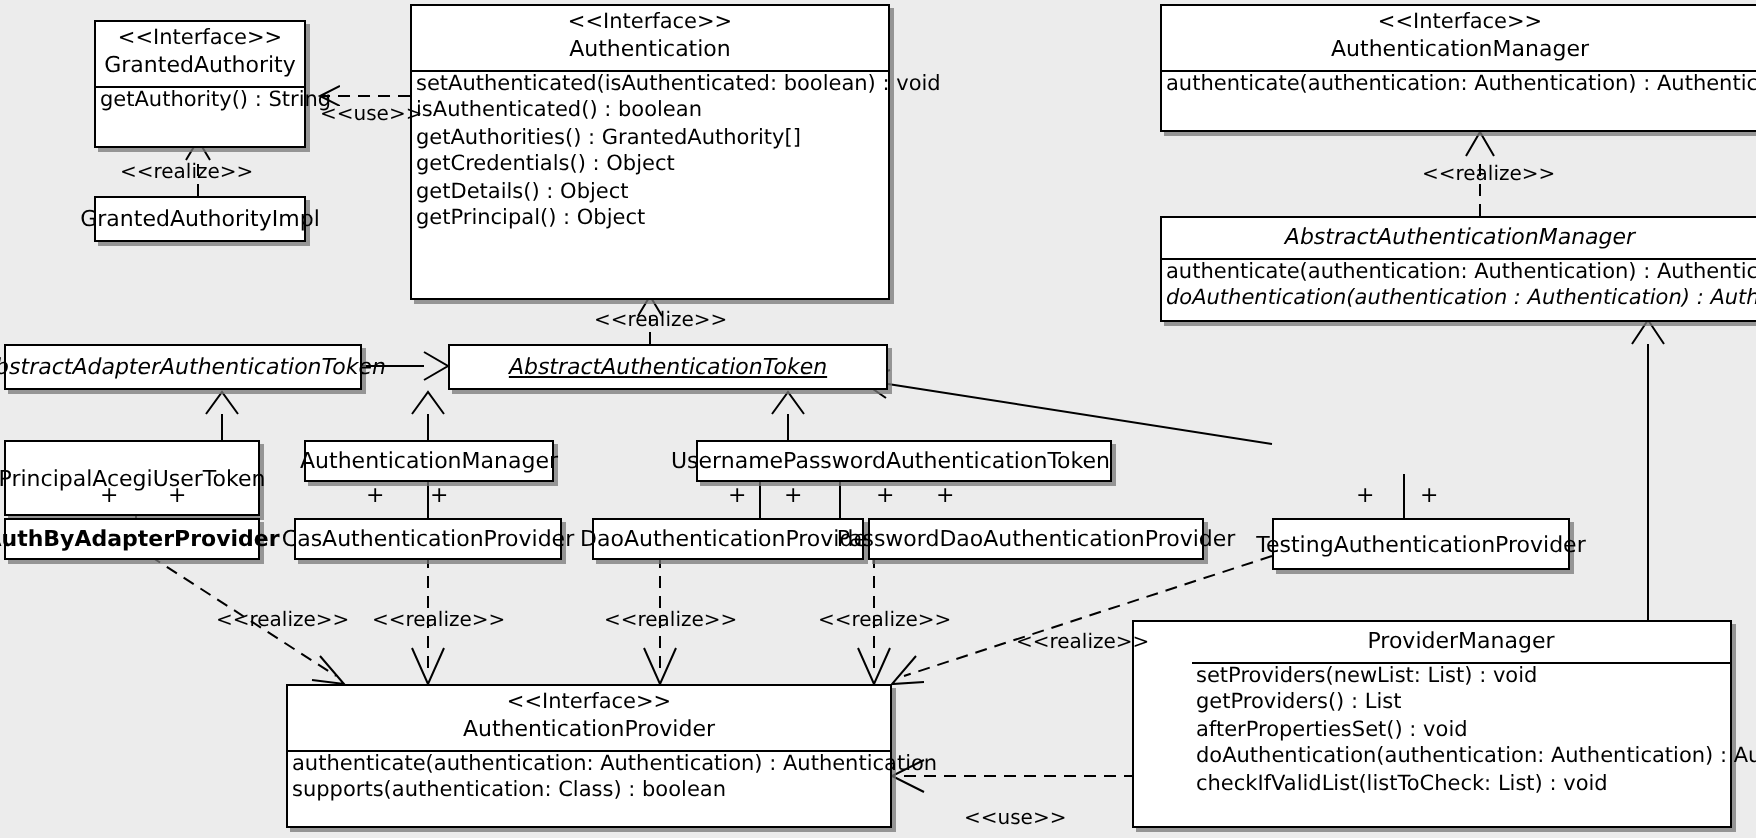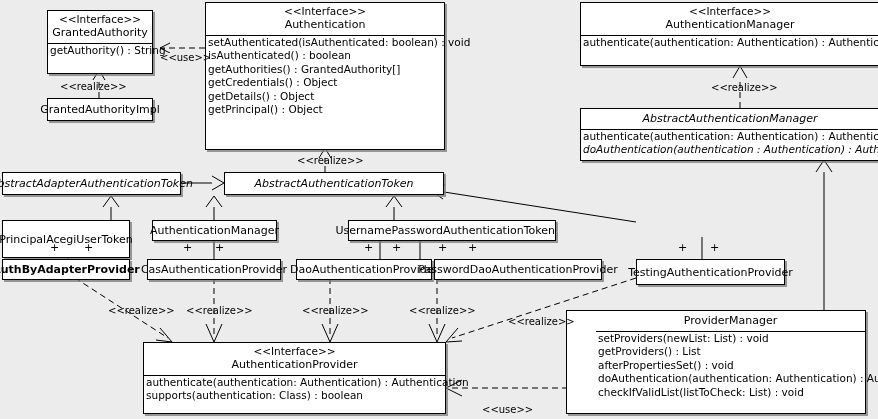--- a/index.html
+++ b/index.html
@@ -183,21 +183,21 @@
     <div class="sep">
       <div class="mem">authenticate(authentication: Authentication) : Authentication</div>
       <div class="mem abs">doAuthentication(authentication : Authentication) : Authentication</div>
     </div>
   </div>
 
   <div class="cls simple abs" style="left:2px;top:172px;width:179px;height:23px;">
     <span>AbstractAdapterAuthenticationToken</span>
   </div>
 
-  <div class="cls simple abs" style="left:224px;top:172px;width:220px;height:23px;">
+  <div class="cls simple abs" style="left:224px;top:172px;width:220px;height:23px;text-decoration:underline;">
     <span>AbstractAuthenticationToken</span>
   </div>
 
   <div class="cls simple" style="left:2px;top:220px;width:128px;height:38px;text-align:center;">
     <span>PrincipalAcegiUserToken</span>
   </div>
 
   <div class="cls simple" style="left:152px;top:220px;width:125px;height:21px;">
     <span>AuthenticationManager</span>
   </div>

